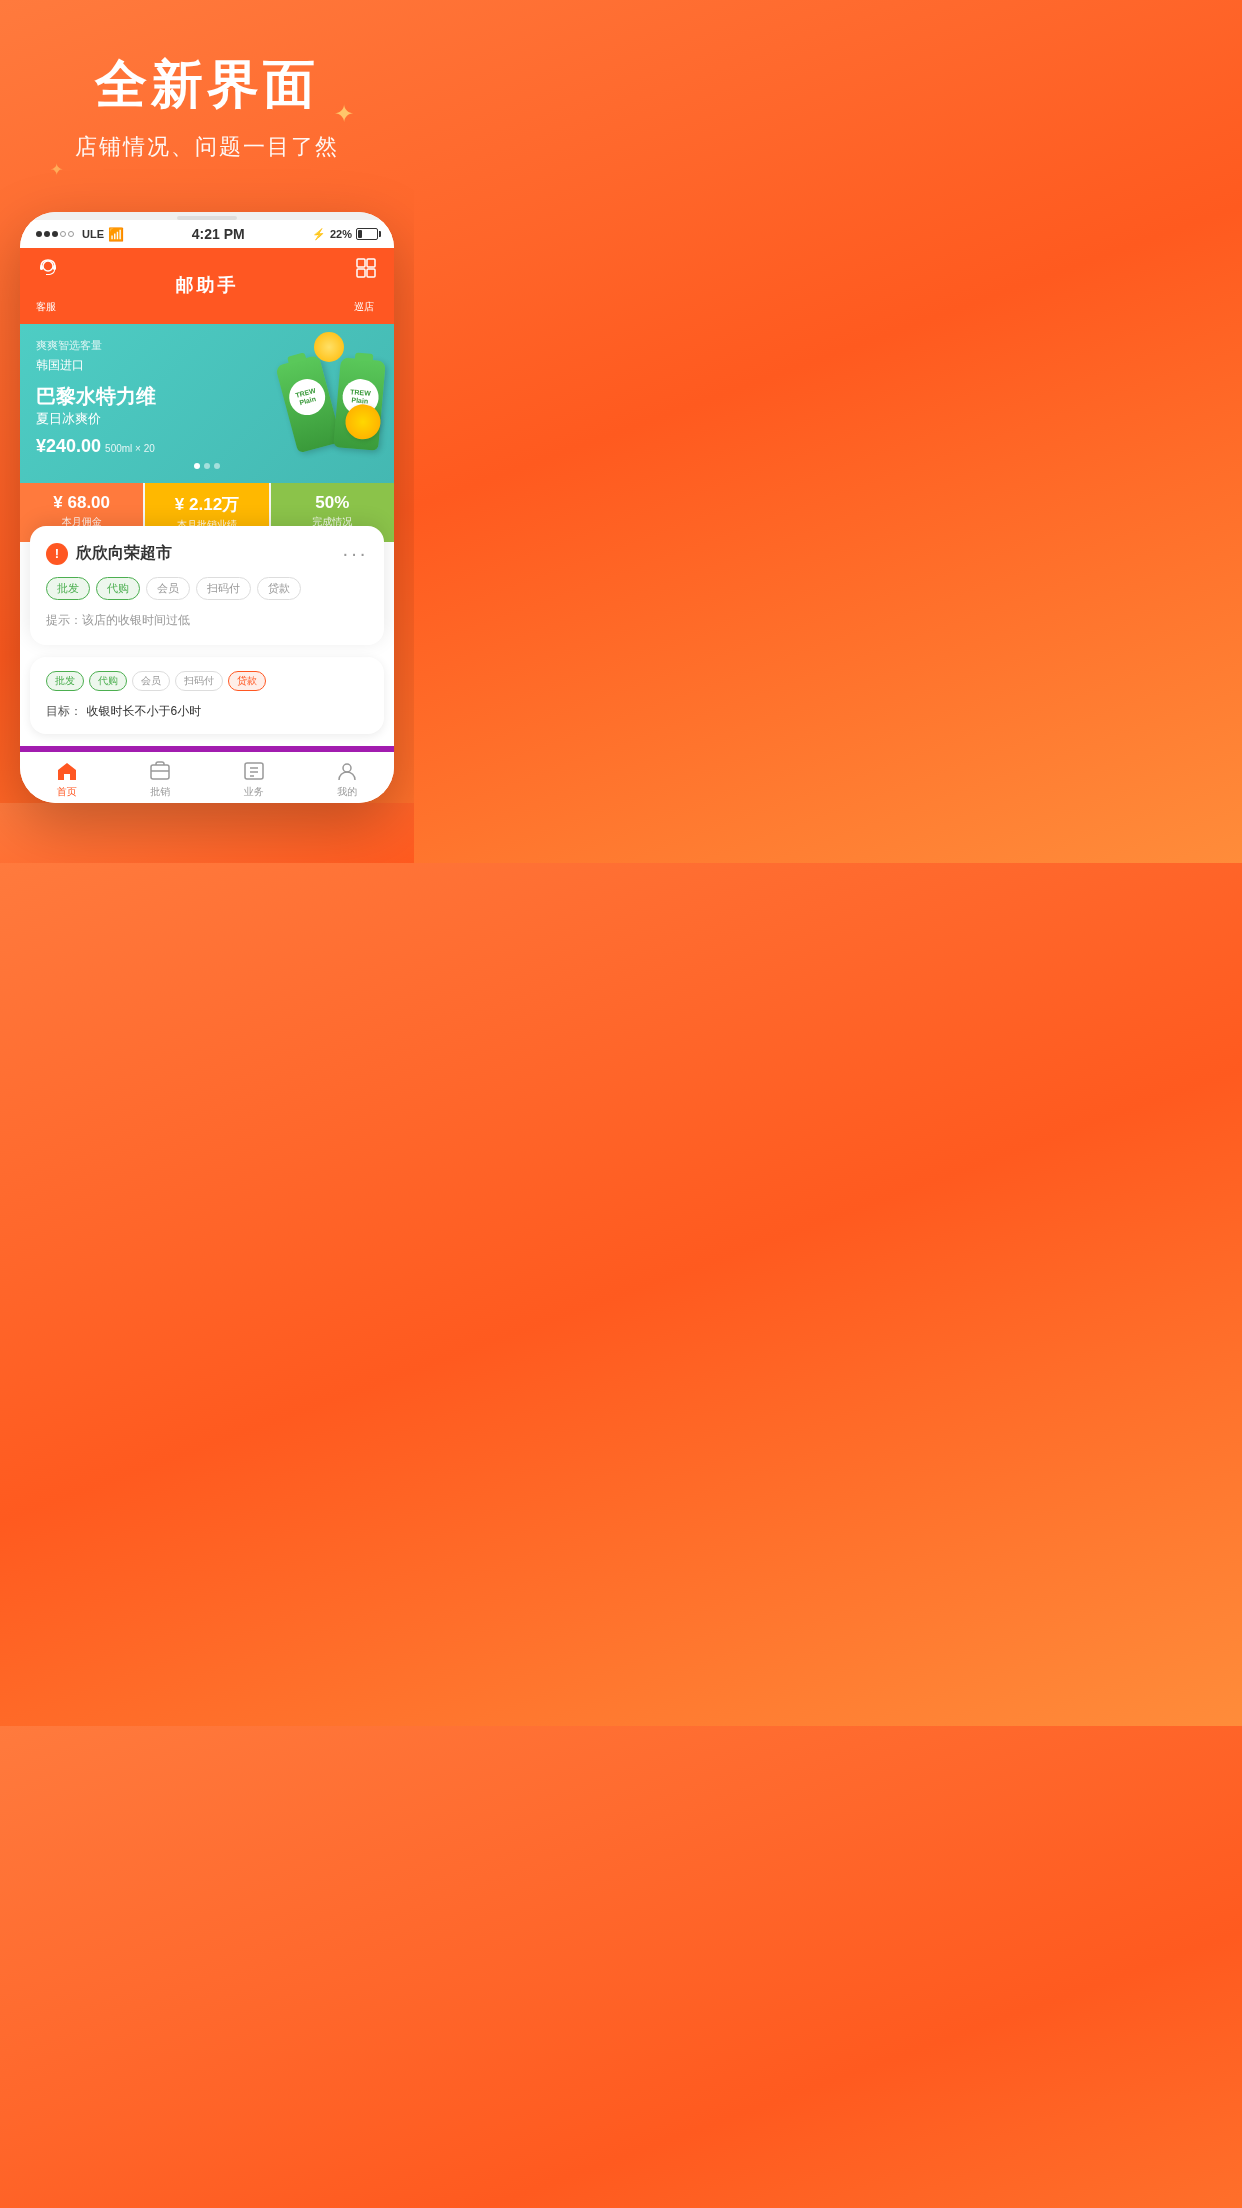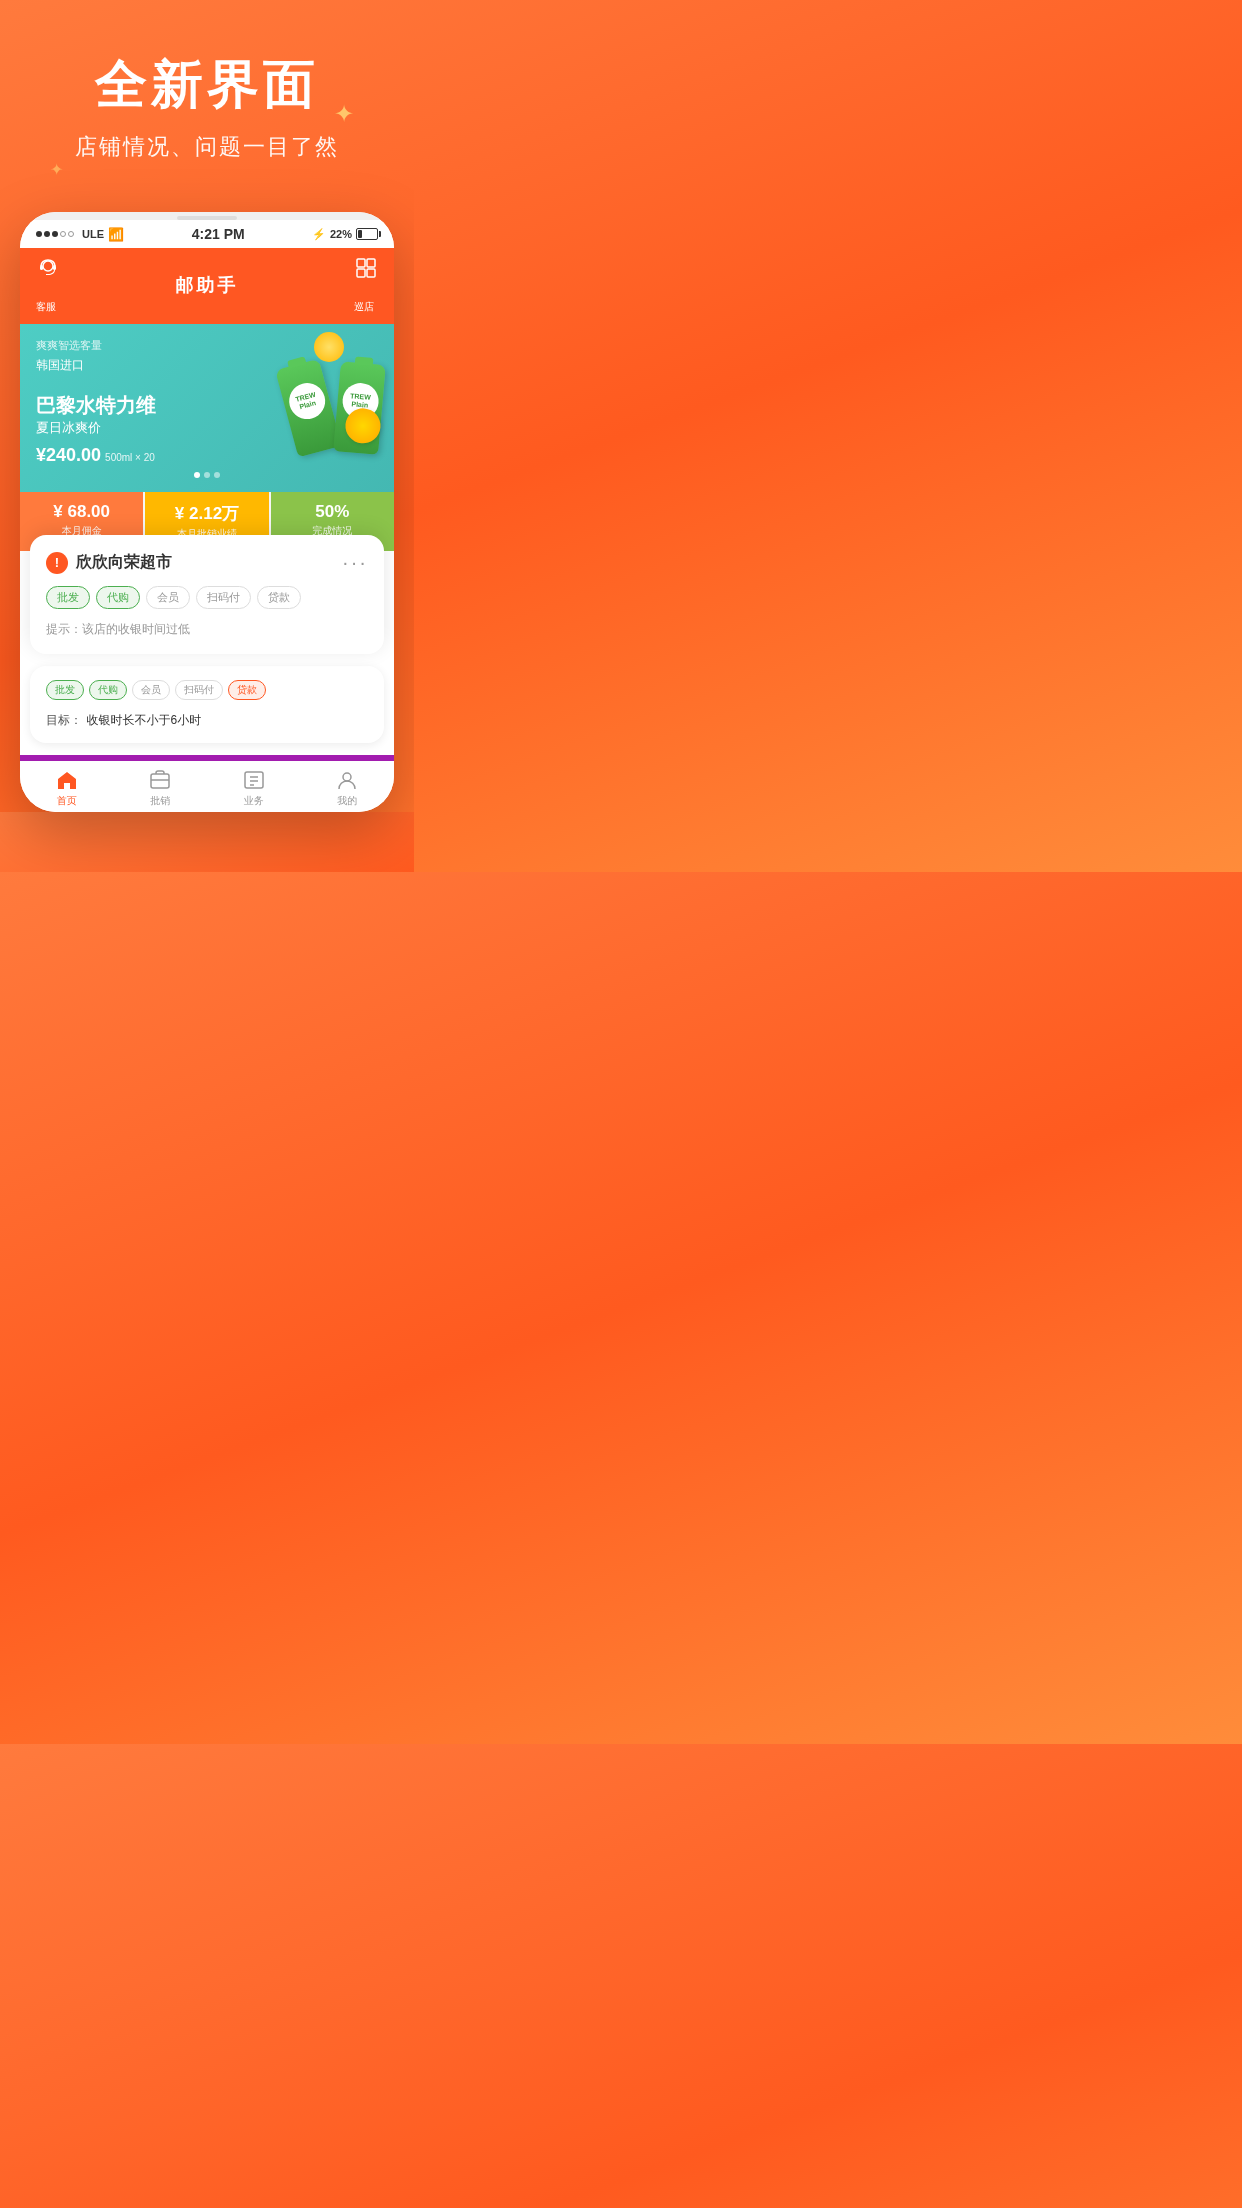--- a/index.html
+++ b/index.html
@@ -151,21 +151,21 @@
       overflow: hidden;
     }
     .banner-tag {
       font-size: 11px;
       color: rgba(255,255,255,0.8);
       margin-bottom: 4px;
     }
     .banner-subtitle {
       font-size: 12px;
       color: white;
-      margin-bottom: 19px;
+      margin-bottom: 10px;
     }
     .banner-title {
       font-size: 20px;
       font-weight: 700;
       color: white;
       line-height: 1.2;
       margin-bottom: 2px;
     }
     .banner-desc {
       font-size: 13px;

